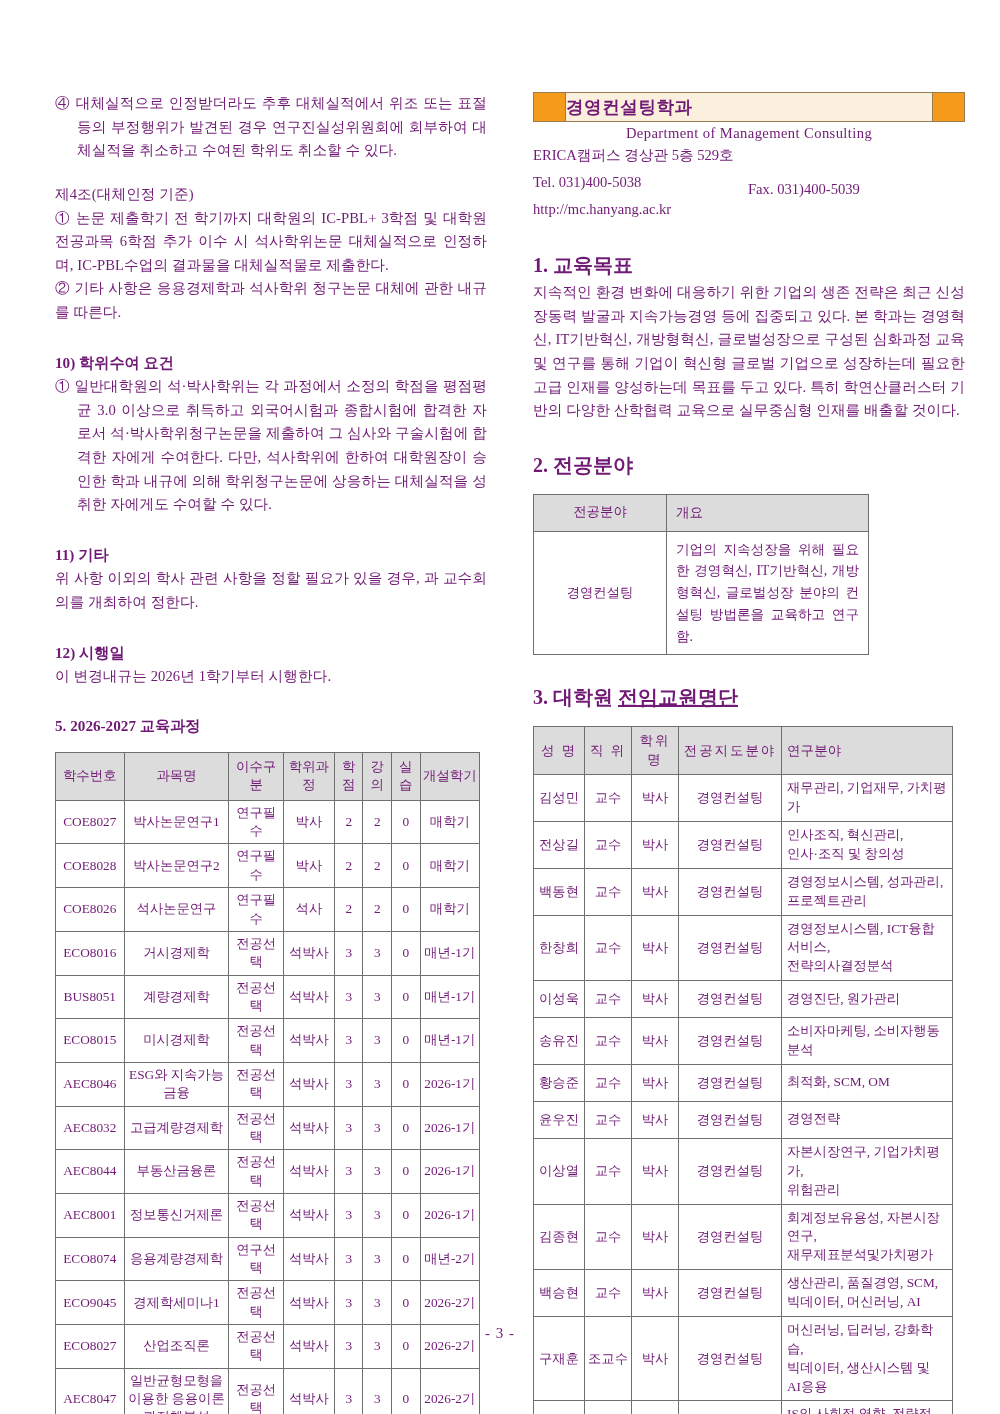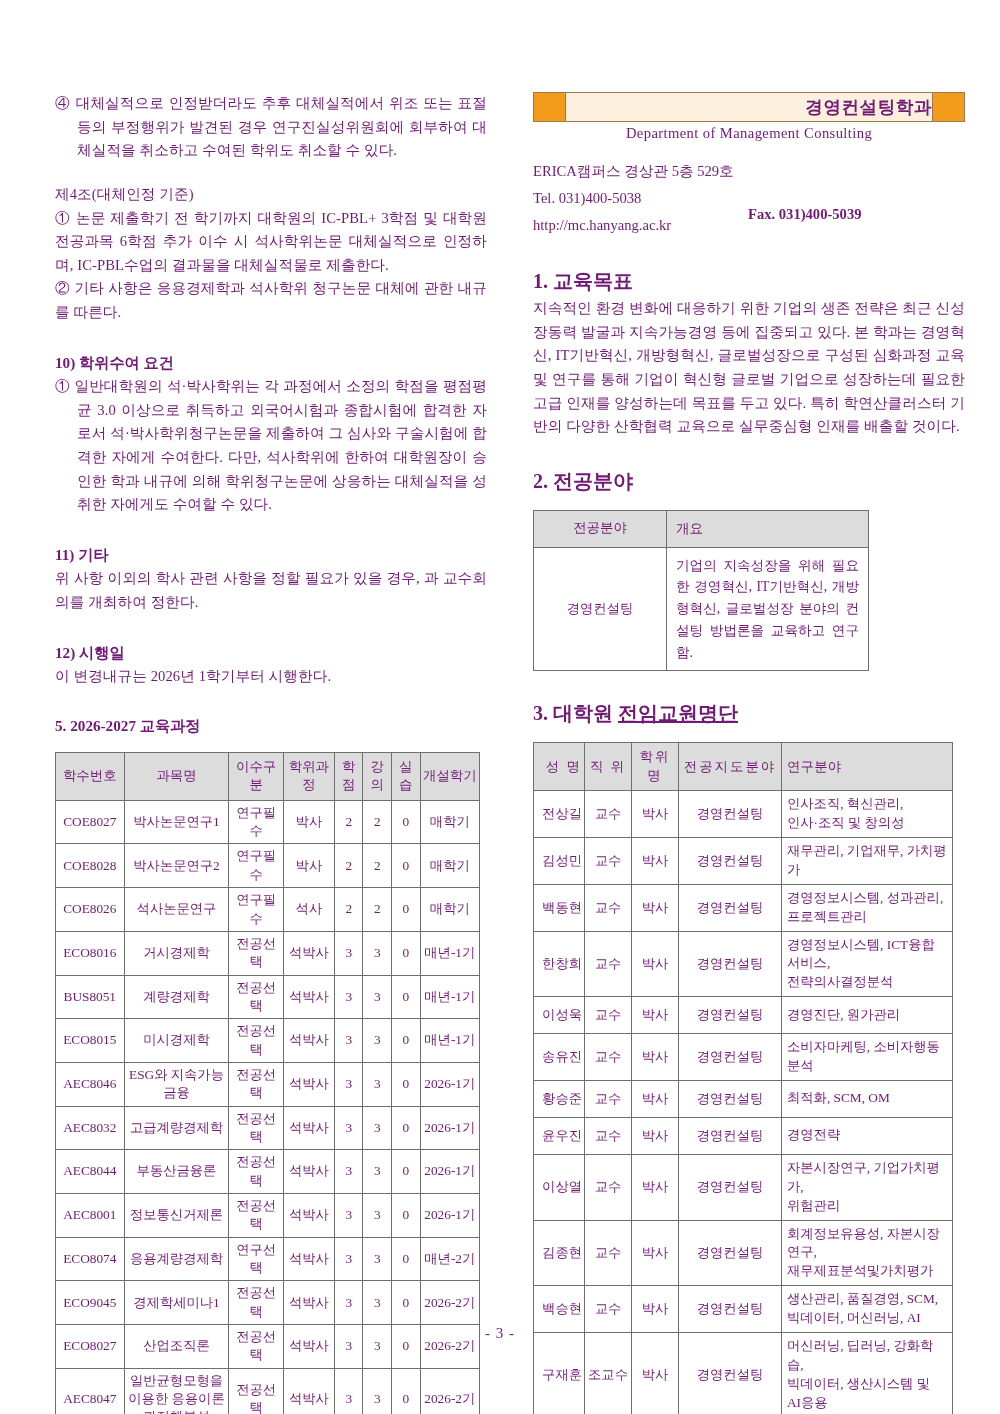--- a/index.html
+++ b/index.html
@@ -71,44 +71,42 @@
     background: #F59B1C;
     flex: 0 0 31px;
   }
   .banner-cap.right { border-left: 1px solid #9a7b4f; }
   .banner-cap.left  { border-right: 1px solid #9a7b4f; }
   .banner-mid {
     flex: 1 1 auto;
     background: #FBEFDD;
     display: flex;
     align-items: center;
-    justify-content: flex-end;
+    justify-content: flex-start;
   }
   .banner-title {
     font-size: 17.5px;
     font-weight: bold;
     letter-spacing: .6px;
   }
   .banner-sub {
     text-align: center;
     font-size: 14.6px;
     letter-spacing: .4px;
     margin-top: 3px;
-    margin-bottom: 16px;
   }
   .contact-line {
     font-size: 14.6px;
     line-height: 1.85;
     position: relative;
   }
   .contact-fax {
     position: absolute;
     left: 215px;
-    top: 16px;
-    font-weight: bold;
+    top: 7px;
   }
 
   
   table {
     border-collapse: collapse;
     width: 100%;
     font-size: 13.3px;
   }
   table td, table th {
     border: 1px solid #6f6f6f;
@@ -141,21 +139,21 @@
     text-align: justify;
     text-justify: inter-character;
     padding: 7px 9px;
     line-height: 1.6;
     font-size: 13.6px;
   }
   .t-major thead th { padding: 6px 2px; }
 
   
   .t-fac { width: 420px; }
-  .t-fac .f-name { width: 46px; text-align: right; }
+  .t-fac .f-name { width: 46px; }
   .t-fac .f-pos  { width: 42px; }
   .t-fac .f-deg  { width: 42px; }
   .t-fac .f-area { width: 98px; }
   .t-fac .f-res  {
     text-align: left;
     padding: 4px 5px;
     line-height: 1.42;
   }
   .t-fac td { height: 28px; }
   .t-fac thead th { letter-spacing: 2px; }
@@ -421,32 +419,32 @@
         <tr id="fac-head-row">
             <th class="f-name">성 명</th>
             <th class="f-pos">직 위</th>
             <th class="f-deg">학위명</th>
             <th class="f-area">전공지도분야</th>
             <th class="f-res wide-title">연구분야</th>
           </tr>
       </thead>
       <tbody id="fac-body">
           <tr>
+            <td class="f-name">김성민</td>
+            <td class="f-pos">교수</td>
+            <td class="f-deg">박사</td>
+            <td class="f-area">경영컨설팅</td>
+            <td class="f-res">재무관리, 기업재무, 가치평가</td>
+          </tr>
+          <tr>
             <td class="f-name">전상길</td>
             <td class="f-pos">교수</td>
             <td class="f-deg">박사</td>
             <td class="f-area">경영컨설팅</td>
             <td class="f-res">인사조직, 혁신관리,<br>인사·조직 및 창의성</td>
-          </tr>
-          <tr>
-            <td class="f-name">김성민</td>
-            <td class="f-pos">교수</td>
-            <td class="f-deg">박사</td>
-            <td class="f-area">경영컨설팅</td>
-            <td class="f-res">재무관리, 기업재무, 가치평가</td>
           </tr>
           <tr>
             <td class="f-name">백동현</td>
             <td class="f-pos">교수</td>
             <td class="f-deg">박사</td>
             <td class="f-area">경영컨설팅</td>
             <td class="f-res">경영정보시스템, 성과관리,<br>프로젝트관리</td>
           </tr>
           <tr>
             <td class="f-name">한창희</td>

